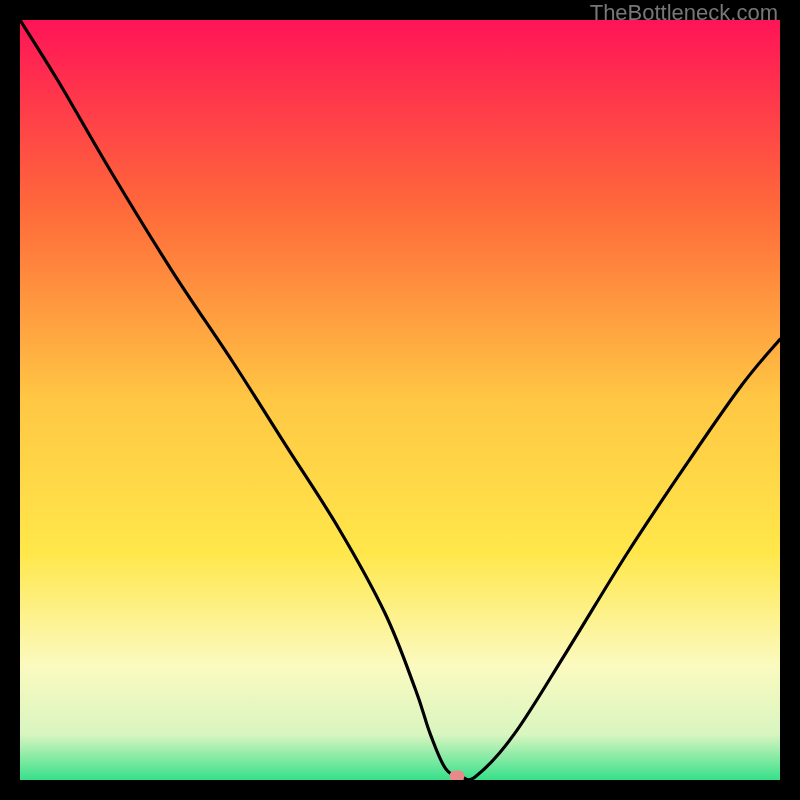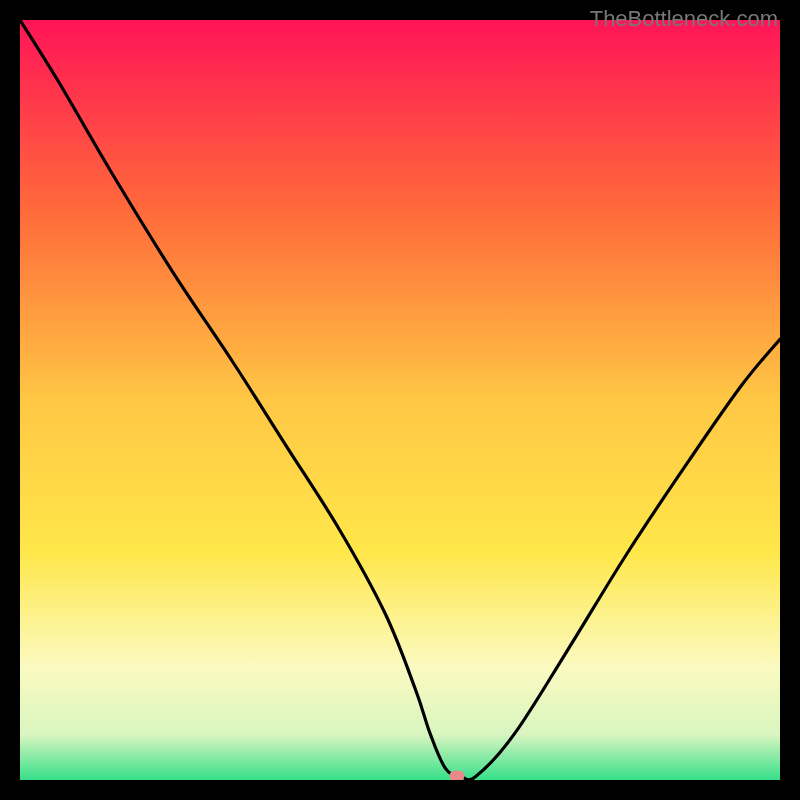--- a/index.html
+++ b/index.html
@@ -26,21 +26,21 @@
   }
   .gradient-bg {
     position: absolute;
     left: 0;
     top: 0;
     width: 100%;
     height: 100%;
   }
   .watermark {
     position: absolute;
-    top: 6px;
+    top: 0;
     right: 22px;
     color: #777;
     font-family: Arial, sans-serif;
     font-size: 22px;
     font-weight: normal;
     z-index: 5;
   }
   svg.curve {
     position: absolute;
     left: 0;

